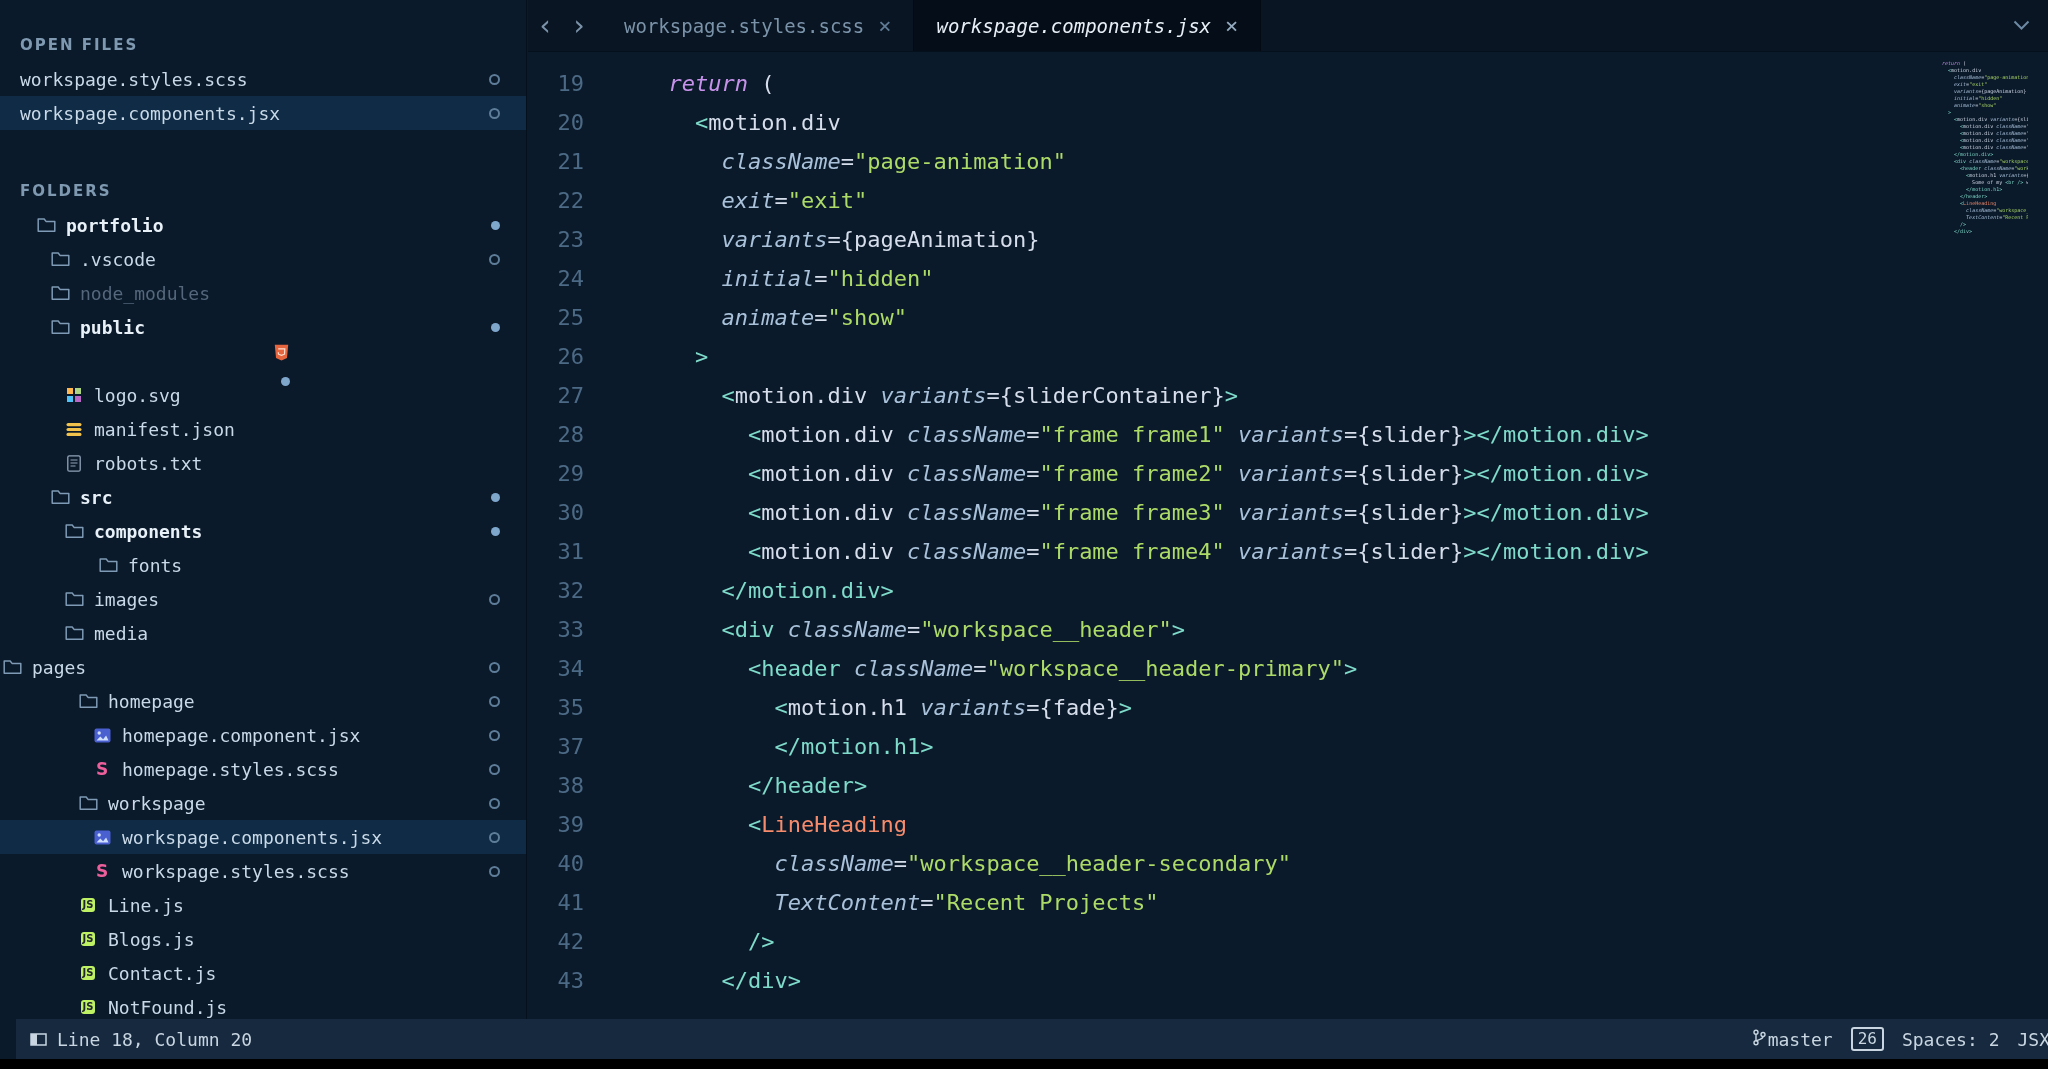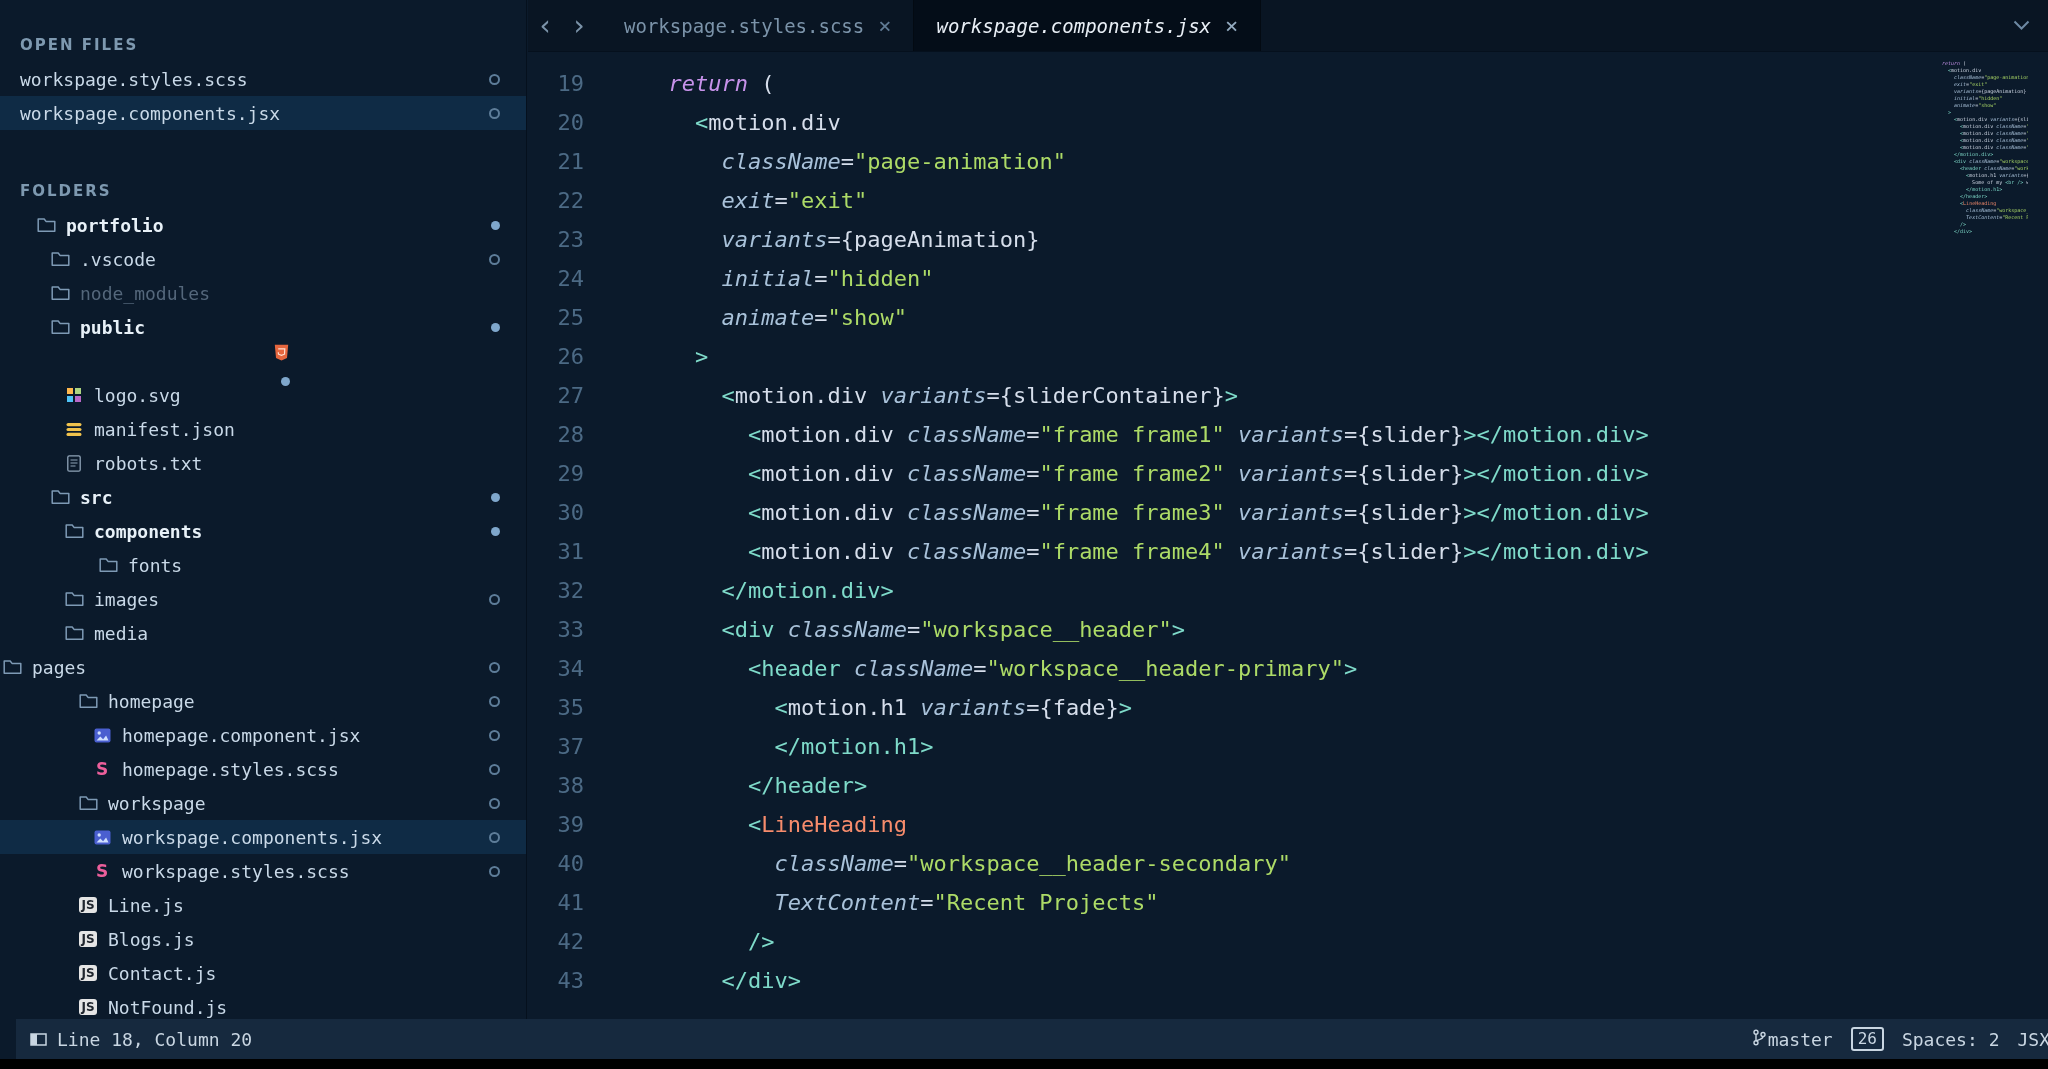--- a/index.html
+++ b/index.html
@@ -17,21 +17,21 @@
   .rlabel { flex:1; white-space:nowrap; overflow:hidden; }
   .trow { height:34px; display:flex; align-items:center; gap:8px; padding-right:26px; font-size:18px; color:var(--ui_text); cursor:default; }
   .trow.bold { color:#e8f1f8; font-weight:700; }
   .trow.dim { color:var(--faint); }
   .trow.selected { background:var(--selection_bg); }
   .icon { width:24px; display:inline-flex; justify-content:center; align-items:center; flex:none; }
   .bdg { flex:none; margin-left:8px; }
   .bdg.dot { width:9px; height:9px; border-radius:50%; background:var(--dot); }
   .bdg.circle { width:11px; height:11px; border-radius:50%; border:2px solid var(--circle); }
   .sass-glyph { color:#ec5f9b; font-weight:700; font-size:17px; font-family:"DejaVu Sans", sans-serif; }
-  .js-glyph { background:#e5e5e5; color:#20262e; font-size:12px; font-weight:700; padding:2px 2px; border-radius:3px;
+  .js-glyph { background:#bef264; color:#20262e; font-size:10px; font-weight:700; padding:2px 2px; border-radius:3px;
               font-family:"DejaVu Sans", sans-serif; line-height:1; }
 
   
   .editor { position:absolute; left:528px; top:0; right:0; height:1019px; background:var(--bg); overflow:hidden; }
   .tabbar { height:52px; background:var(--tabbar_bg); display:flex; align-items:stretch; border-bottom:1px solid var(--border); }
   .navbtn { width:34px; display:flex; align-items:center; justify-content:center; color:var(--muted);
             font-size:28px; font-family:"DejaVu Sans", sans-serif; cursor:pointer; }
   .navbtn-back::before { content:"\2039"; }
   .navbtn-fwd::before  { content:"\203A"; }
   .tabs { display:flex; align-items:stretch; margin-left:6px; }

